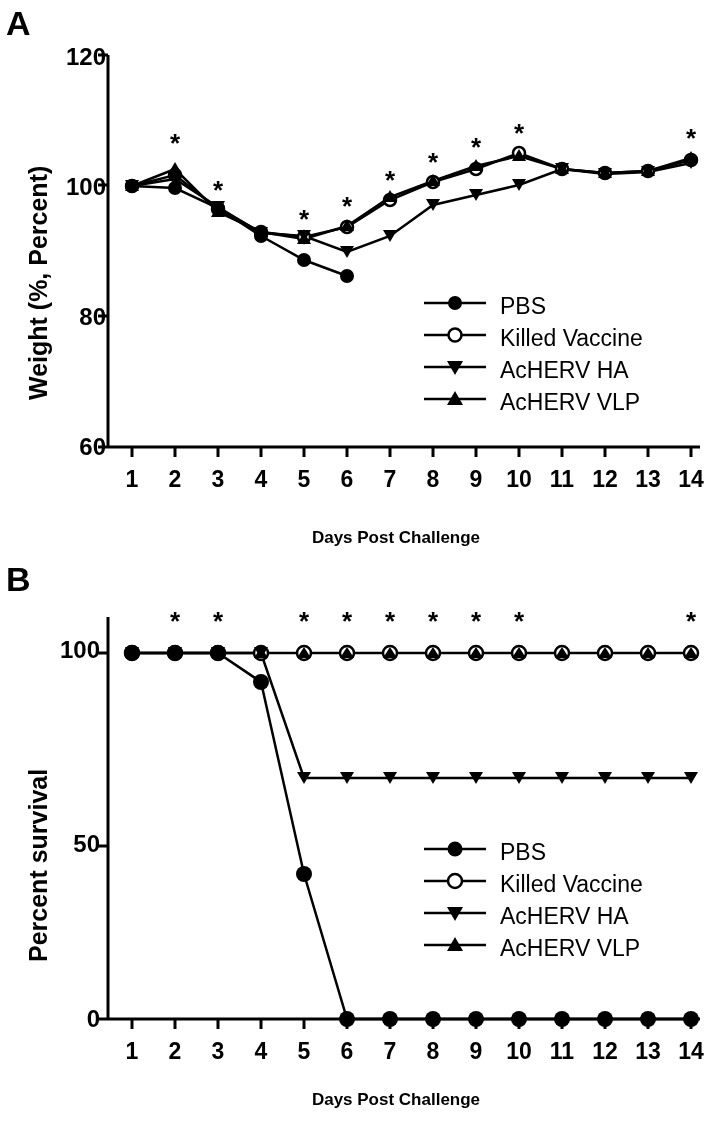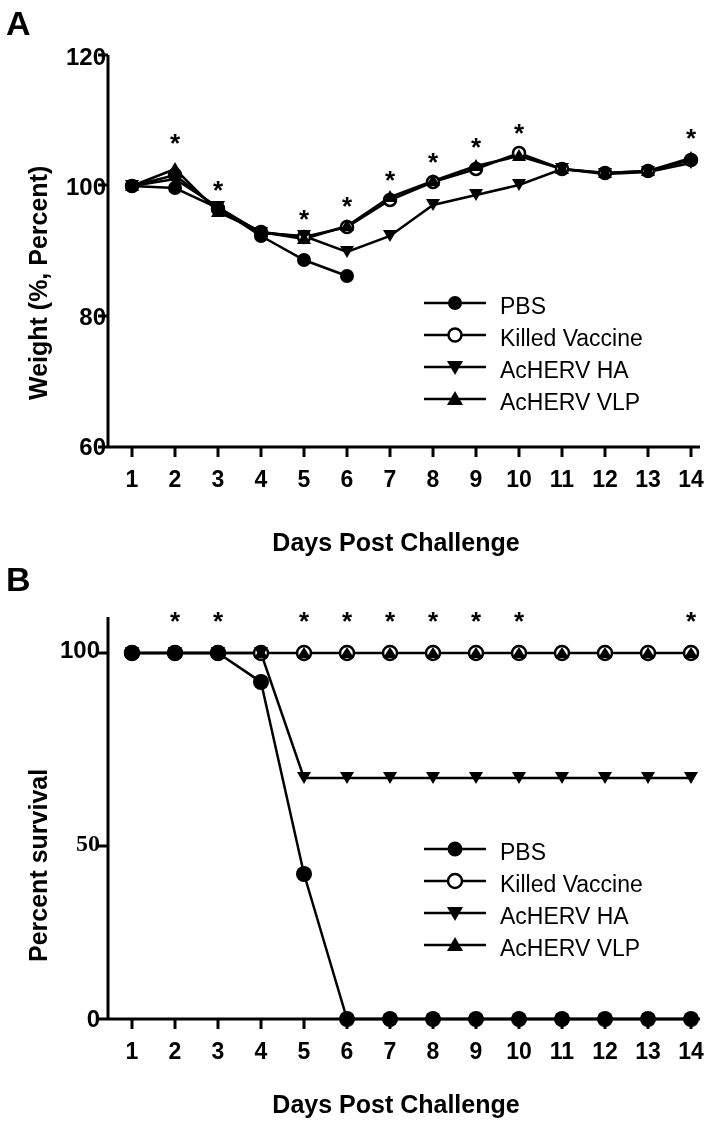--- a/index.html
+++ b/index.html
@@ -39,21 +39,21 @@
   .axis-title-y {
     position: absolute;
     font-size: 25px;
     font-weight: bold;
     transform-origin: 0 0;
     transform: rotate(-90deg);
     white-space: nowrap;
   }
   .axis-title-x {
     position: absolute;
-    font-size: 25px;
+    font-size: 17px;
     font-weight: bold;
     text-align: center;
     white-space: nowrap;
   }
   .tick-label-y {
     position: absolute;
     font-size: 24px;
     font-weight: bold;
     text-align: right;
     white-space: nowrap;
@@ -267,21 +267,21 @@
   </div>
 
   <div class="panel" id="panel-b">
     <div class="panel-label" style="left:6px; top:0px;">B</div>
 
     <div class="axis-title-y" style="left:24px; top:400px;">Percent survival</div>
 
     <div class="axis-title-x" style="left:96px; top:528px; width:600px;">Days Post Challenge</div>
 
     <div class="tick-label-y" style="left:34px; top:74px; width:66px;">100</div>
-    <div class="tick-label-y" style="left:34px; top:268px; width:66px;font-family:Liberation Serif, serif;">50</div>
+    <div class="tick-label-y" style="left:34px; top:268px; width:66px;">50</div>
     <div class="tick-label-y" style="left:34px; top:443px; width:66px;">0</div>
 
     <div class="tick-label-x" style="left:112px; top:476px; width:40px;">1</div>
     <div class="tick-label-x" style="left:155px; top:476px; width:40px;">2</div>
     <div class="tick-label-x" style="left:198px; top:476px; width:40px;">3</div>
     <div class="tick-label-x" style="left:241px; top:476px; width:40px;">4</div>
     <div class="tick-label-x" style="left:284px; top:476px; width:40px;">5</div>
     <div class="tick-label-x" style="left:327px; top:476px; width:40px;">6</div>
     <div class="tick-label-x" style="left:370px; top:476px; width:40px;">7</div>
     <div class="tick-label-x" style="left:413px; top:476px; width:40px;">8</div>

